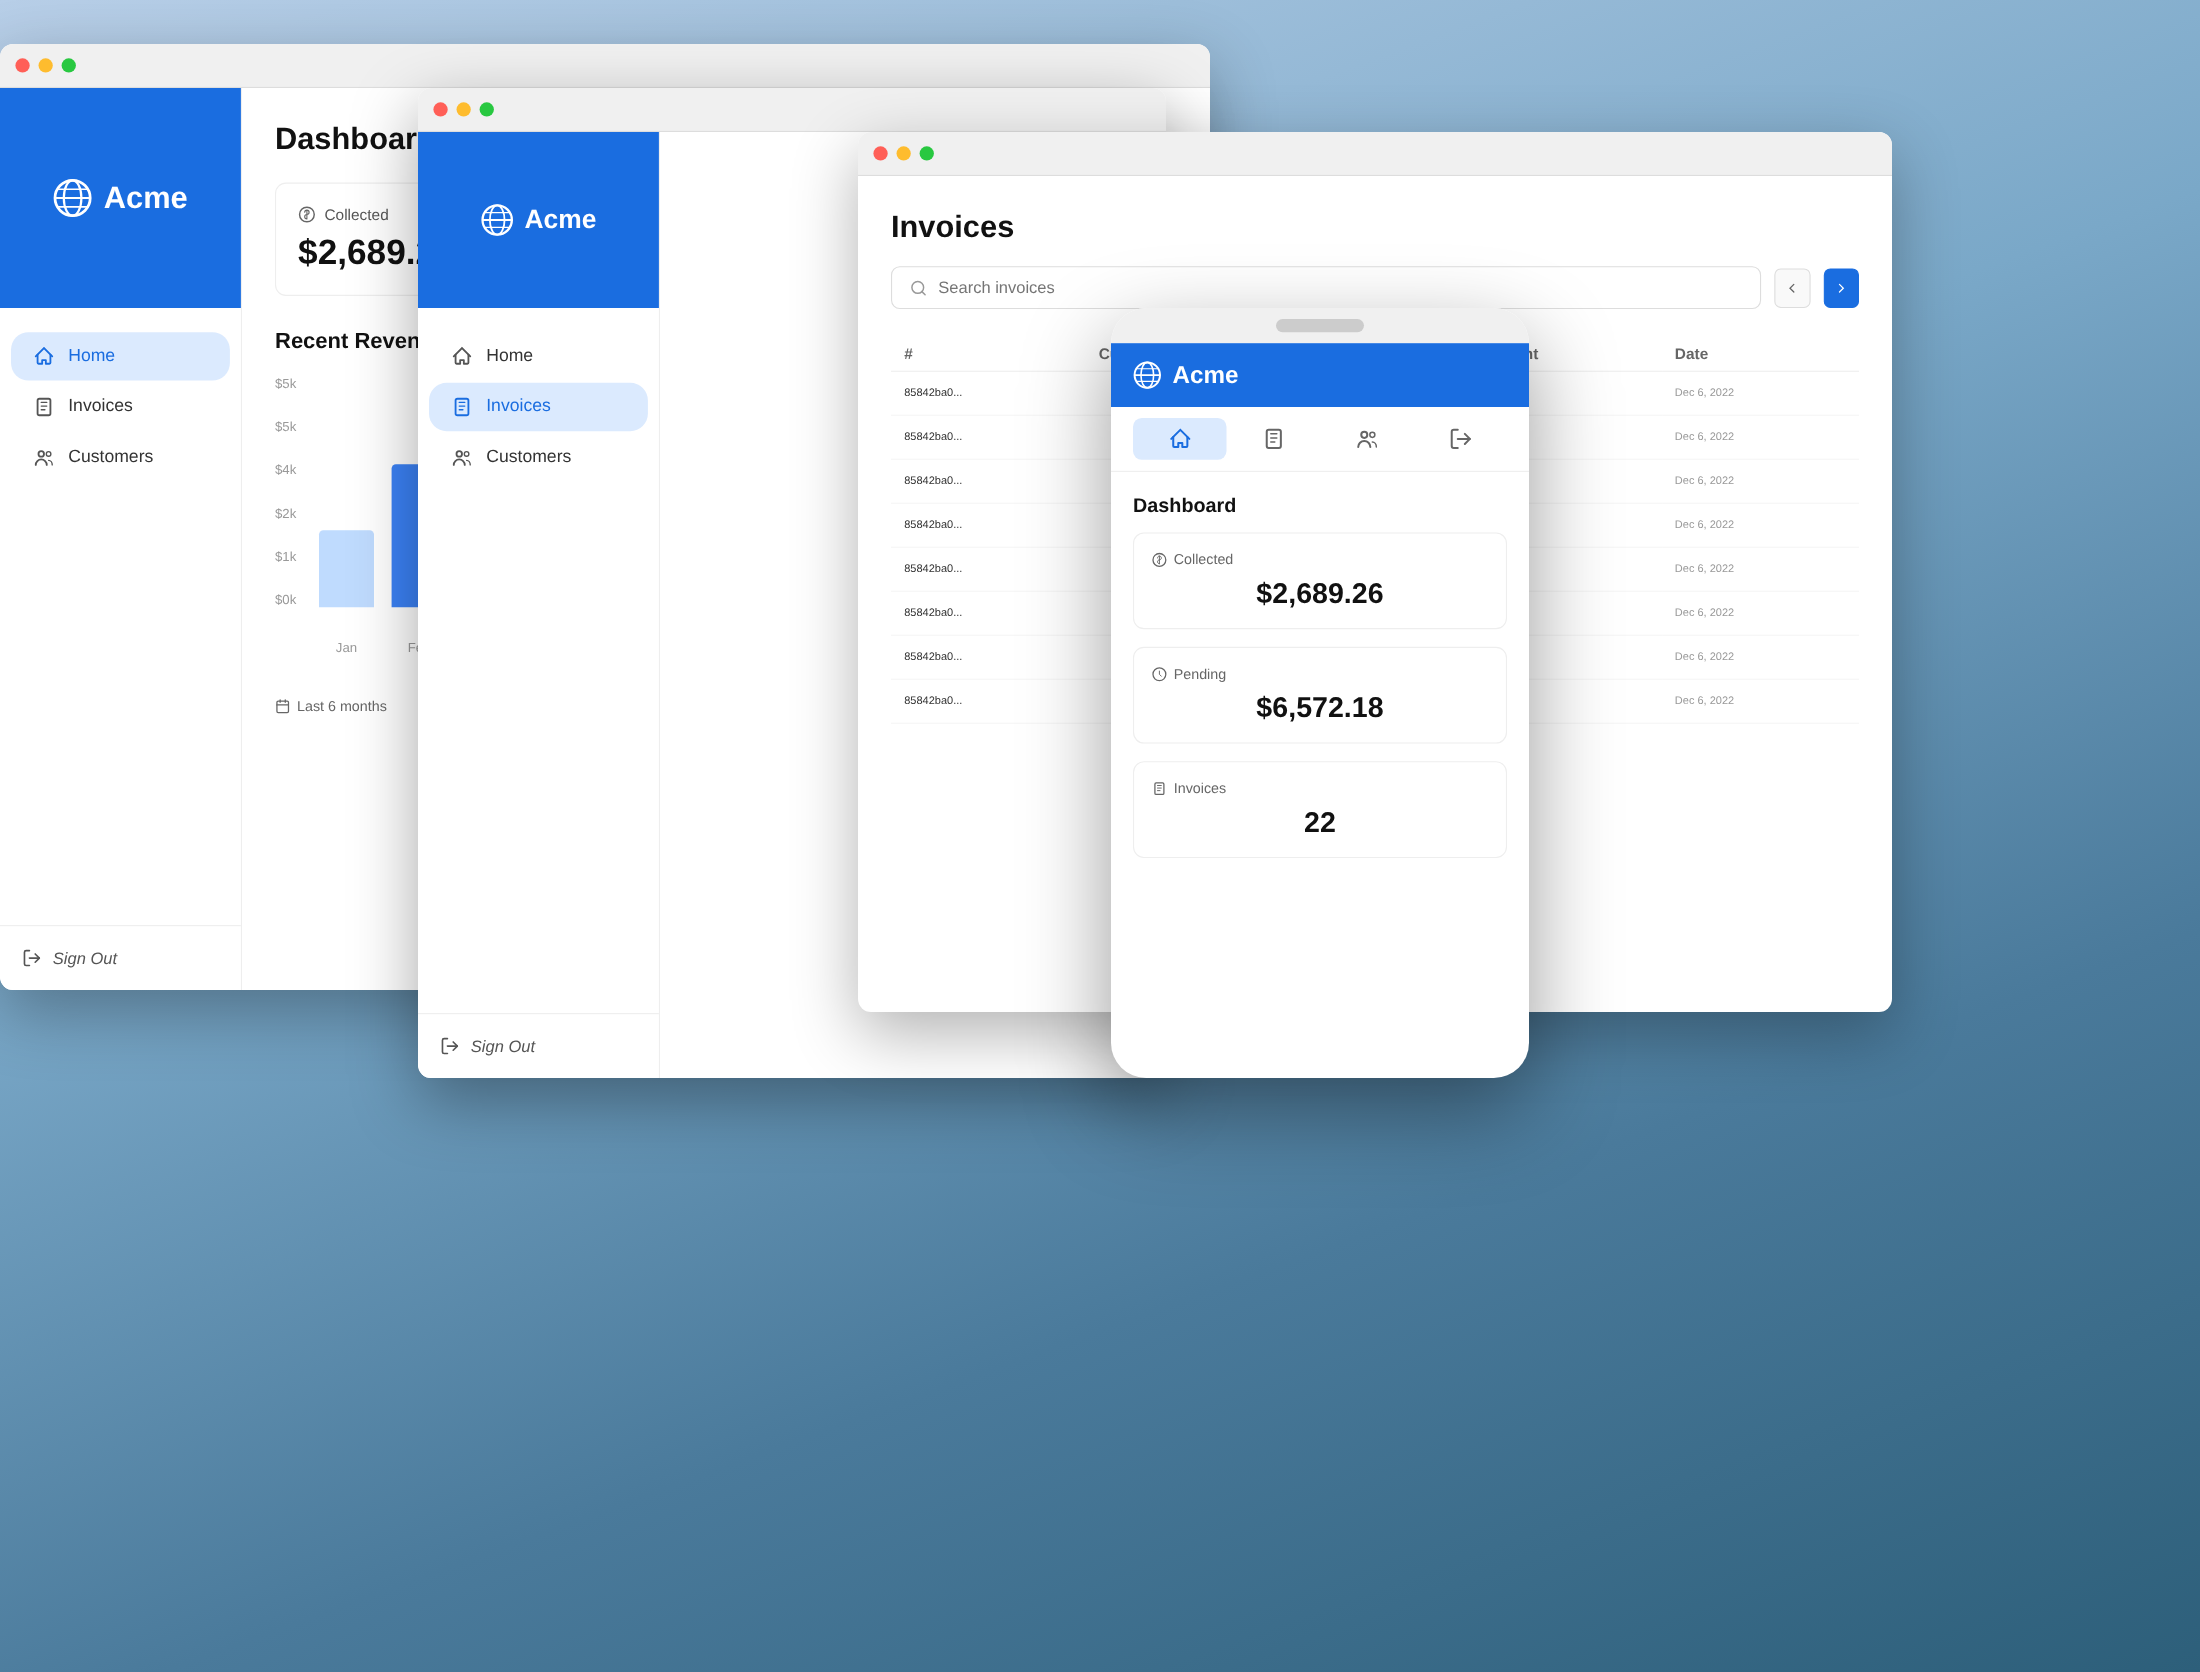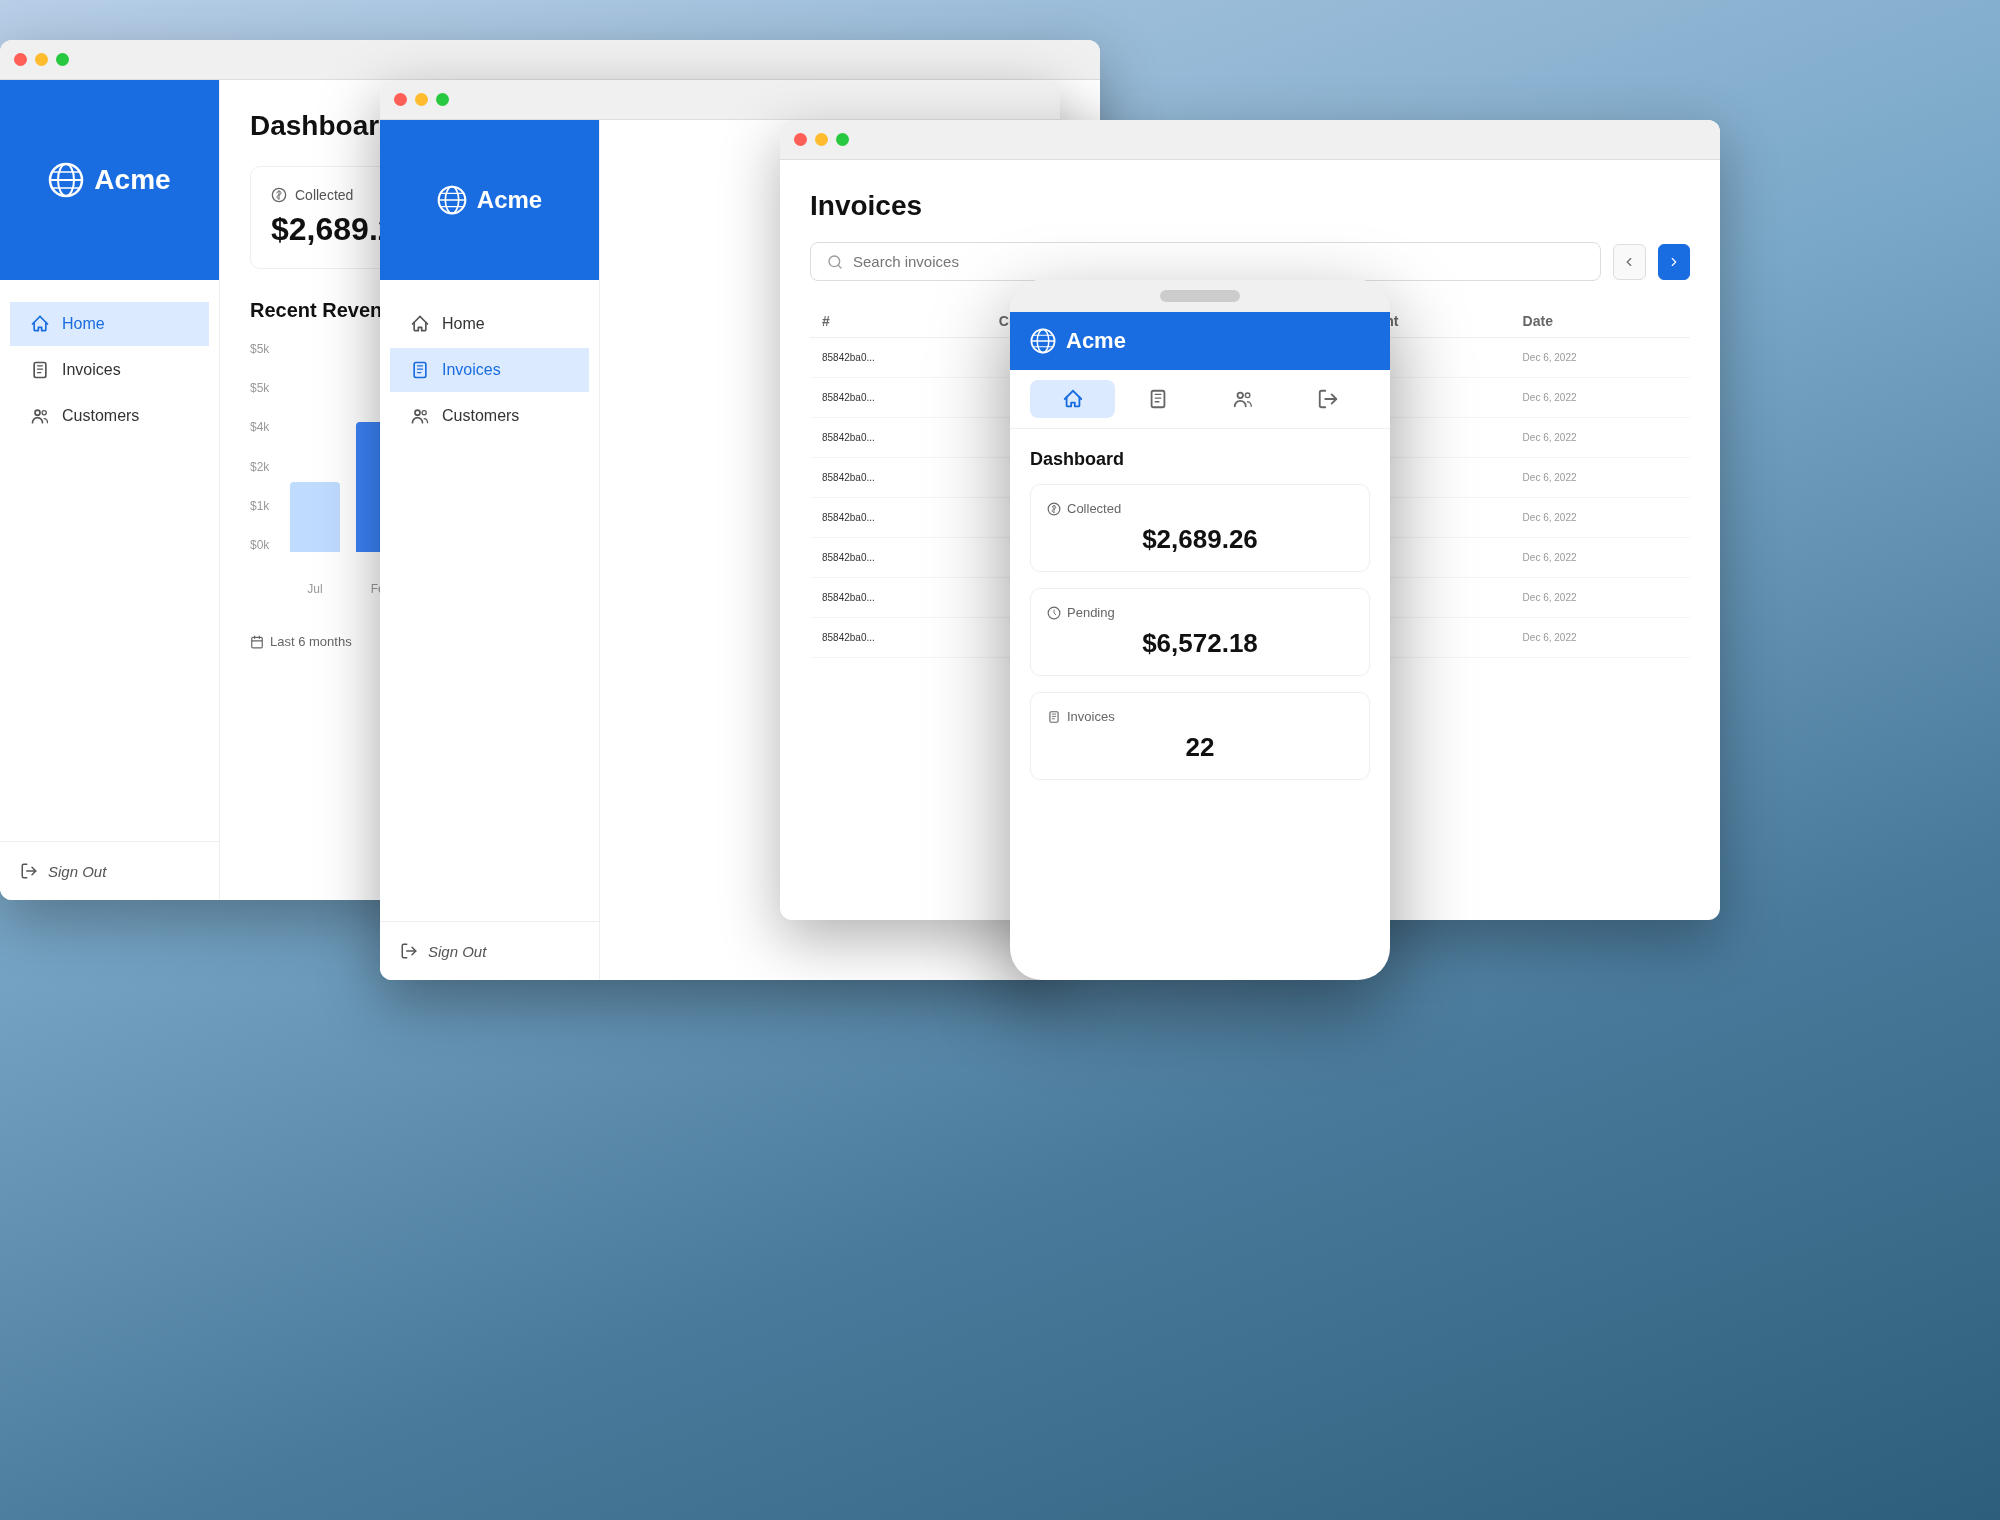--- a/index.html
+++ b/index.html
@@ -72,21 +72,21 @@
       flex: 1;
     }
     .sidebar-item {
       display: flex;
       align-items: center;
       gap: 12px;
       padding: 12px 20px;
       font-size: 16px;
       color: #333;
       cursor: pointer;
-      border-radius: 0;
+      border-radius: 16px;
       margin: 2px 10px;
     }
     .sidebar-item.active {
       background: #dbeafe;
       color: #1a6de0;
     }
     .sidebar-footer {
       padding: 20px;
       border-top: 1px solid #eee;
     }
@@ -462,21 +462,21 @@
           <span>$4k</span>
           <span>$2k</span>
           <span>$1k</span>
           <span>$0k</span>
         </div>
         <div class="chart-bars">
           <div class="chart-bar" style="height: 70px;"></div>
           <div class="chart-bar highlighted" style="height: 130px;"></div>
         </div>
         <div class="chart-labels">
-          <span class="chart-label">Jul</span>
+          <span class="chart-label">Jan</span>
           <span class="chart-label">Feb</span>
         </div>
       </div>
       <div class="chart-footer">
         <svg width="14" height="14" viewBox="0 0 24 24" fill="none">
             <rect x="3" y="4" width="18" height="18" rx="2" stroke="#666" stroke-width="2"></rect>
             <path d="M16 2v4M8 2v4M3 10h18" stroke="#666" stroke-width="2" stroke-linecap="round"></path>
           </svg>
         <span>Last 6 months</span>
       </div>

